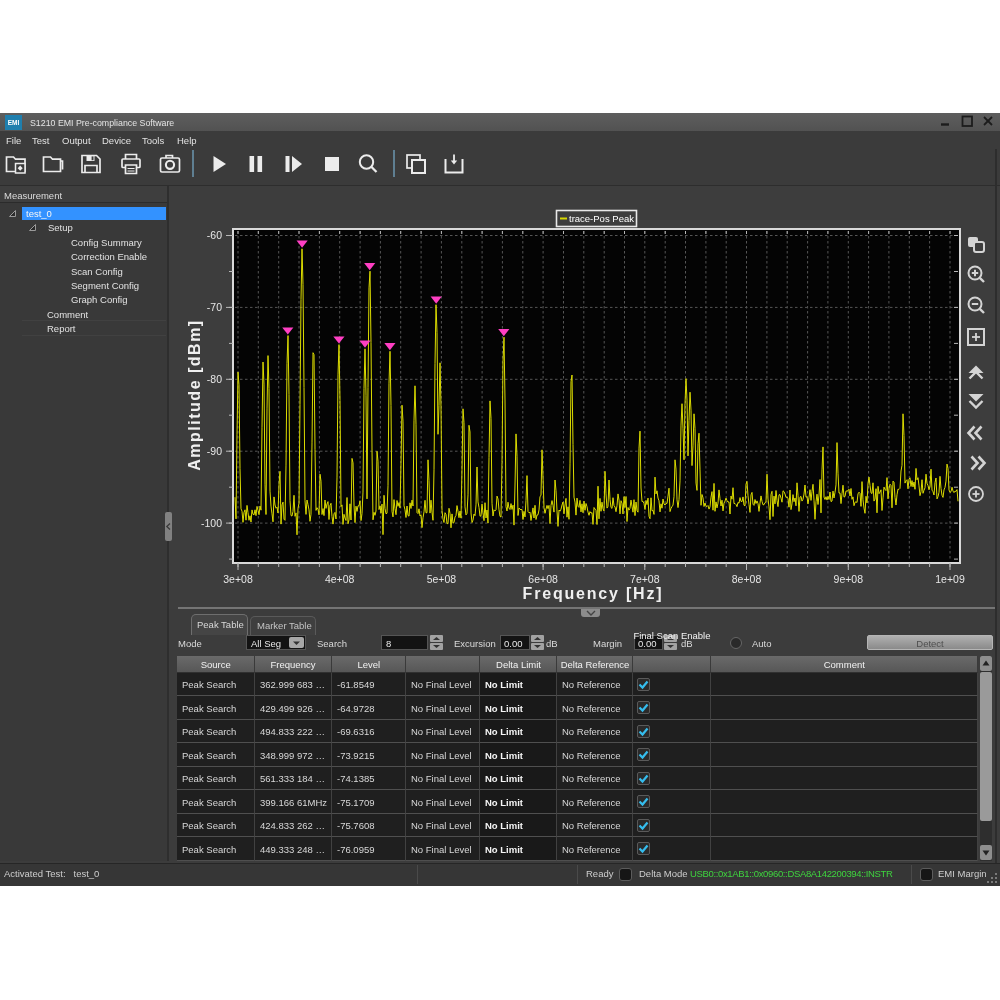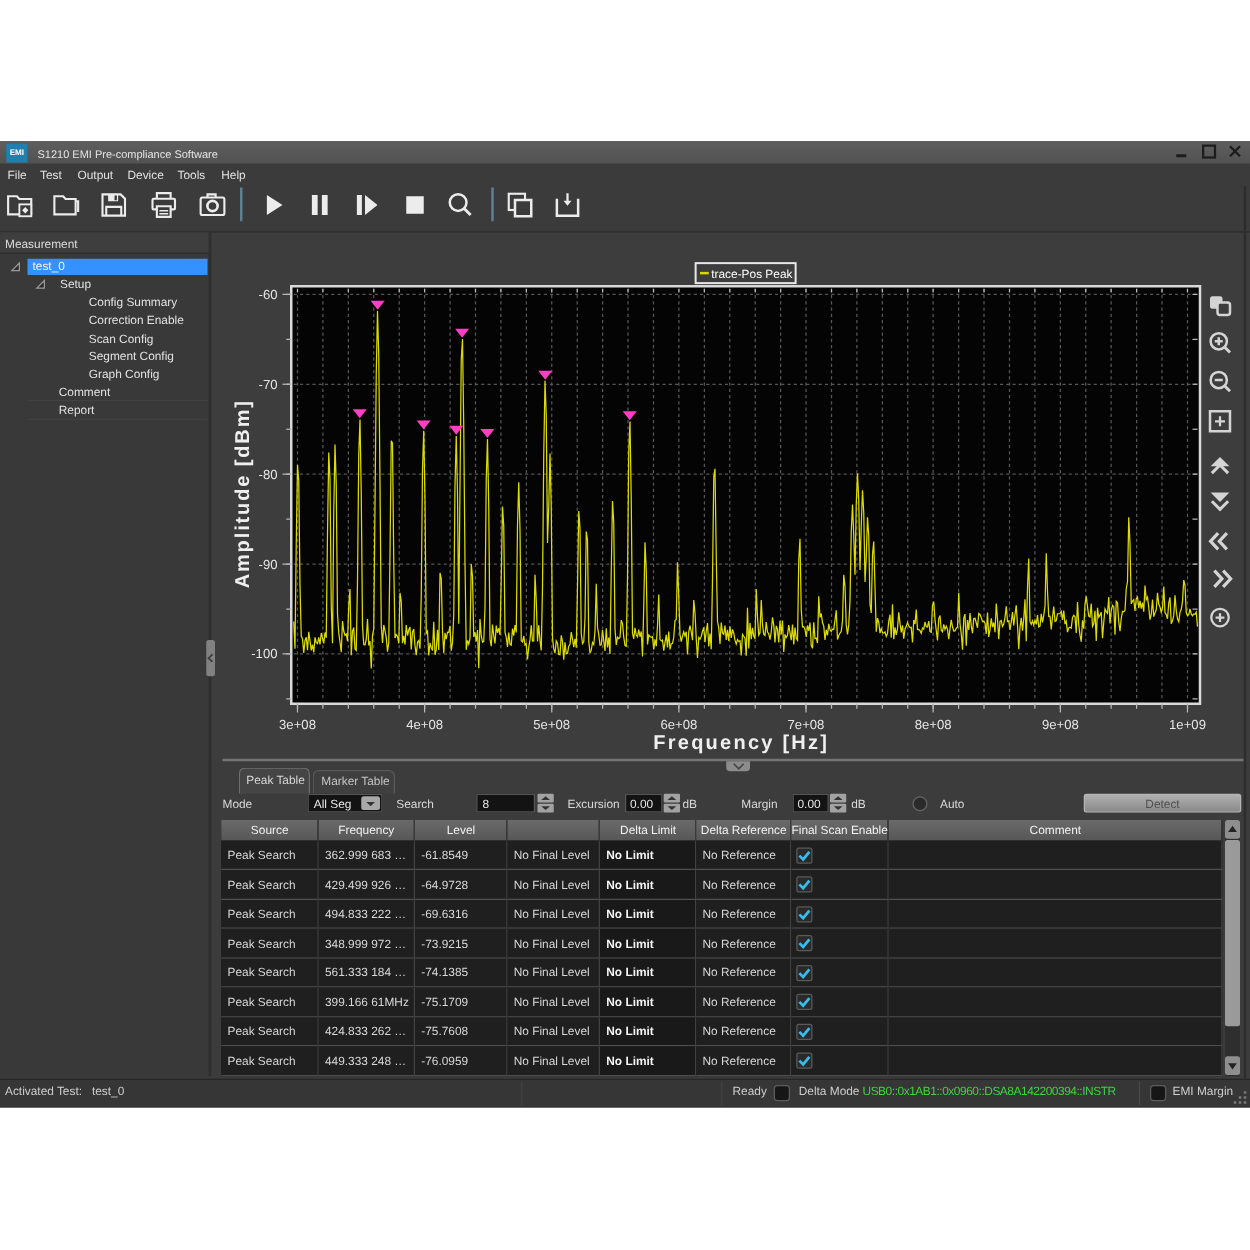--- a/index.html
+++ b/index.html
@@ -404,21 +404,21 @@
 <div class="abs txt" style="left:254.5px;top:659px;width:77.0px;text-align:center;color:#f2f2f2">Frequency</div>
 <div class="abs" style="left:331.5px;top:656px;width:74.5px;height:16.5px;background:linear-gradient(#6a6a6a,#575757);border-right:1px solid #3a3a3a;border-bottom:1px solid #303030"></div>
 <div class="abs txt" style="left:331.5px;top:659px;width:74.5px;text-align:center;color:#f2f2f2">Level</div>
 <div class="abs" style="left:406.0px;top:656px;width:74.0px;height:16.5px;background:linear-gradient(#6a6a6a,#575757);border-right:1px solid #3a3a3a;border-bottom:1px solid #303030"></div>
 <div class="abs txt" style="left:406.0px;top:673px;width:74.0px;text-align:left;color:#f2f2f2">Final Scan Level</div>
 <div class="abs" style="left:480.0px;top:656px;width:77.0px;height:16.5px;background:linear-gradient(#6a6a6a,#575757);border-right:1px solid #3a3a3a;border-bottom:1px solid #303030"></div>
 <div class="abs txt" style="left:480.0px;top:659px;width:77.0px;text-align:center;color:#f2f2f2">Delta Limit</div>
 <div class="abs" style="left:557.0px;top:656px;width:76.0px;height:16.5px;background:linear-gradient(#6a6a6a,#575757);border-right:1px solid #3a3a3a;border-bottom:1px solid #303030"></div>
 <div class="abs txt" style="left:557.0px;top:659px;width:76.0px;text-align:center;color:#f2f2f2">Delta Reference</div>
 <div class="abs" style="left:633.0px;top:656px;width:77.5px;height:16.5px;background:linear-gradient(#6a6a6a,#575757);border-right:1px solid #3a3a3a;border-bottom:1px solid #303030"></div>
-<div class="abs txt" style="left:633.0px;top:659px;width:77.5px;text-align:center;color:#f2f2f2">Final Scan Enable</div>
+<div class="abs txt" style="left:633.0px;top:630px;width:77.5px;text-align:right;color:#f2f2f2">Final Scan Enable</div>
 <div class="abs" style="left:710.5px;top:656px;width:267.5px;height:16.5px;background:linear-gradient(#6a6a6a,#575757);border-right:1px solid #3a3a3a;border-bottom:1px solid #303030"></div>
 <div class="abs txt" style="left:710.5px;top:659px;width:267.5px;text-align:center;color:#f2f2f2">Comment</div>
 <div class="abs" style="left:177.0px;top:672.5px;width:77.5px;height:23.55px;background:#1f1f1f;border-right:1px solid #414141;border-bottom:1px solid #4f4f4f"></div>
 <div class="abs" style="left:254.5px;top:672.5px;width:77.0px;height:23.55px;background:#1f1f1f;border-right:1px solid #414141;border-bottom:1px solid #4f4f4f"></div>
 <div class="abs" style="left:331.5px;top:672.5px;width:74.5px;height:23.55px;background:#1f1f1f;border-right:1px solid #414141;border-bottom:1px solid #4f4f4f"></div>
 <div class="abs" style="left:406.0px;top:672.5px;width:74.0px;height:23.55px;background:#1f1f1f;border-right:1px solid #414141;border-bottom:1px solid #4f4f4f"></div>
 <div class="abs" style="left:480.0px;top:672.5px;width:77.0px;height:23.55px;background:#191919;border-right:1px solid #414141;border-bottom:1px solid #4f4f4f"></div>
 <div class="abs" style="left:557.0px;top:672.5px;width:76.0px;height:23.55px;background:#1f1f1f;border-right:1px solid #414141;border-bottom:1px solid #4f4f4f"></div>
 <div class="abs" style="left:633.0px;top:672.5px;width:77.5px;height:23.55px;background:#1f1f1f;border-right:1px solid #414141;border-bottom:1px solid #4f4f4f"></div>
 <div class="abs" style="left:710.5px;top:672.5px;width:267.5px;height:23.55px;background:#1f1f1f;border-right:1px solid #414141;border-bottom:1px solid #4f4f4f"></div>

